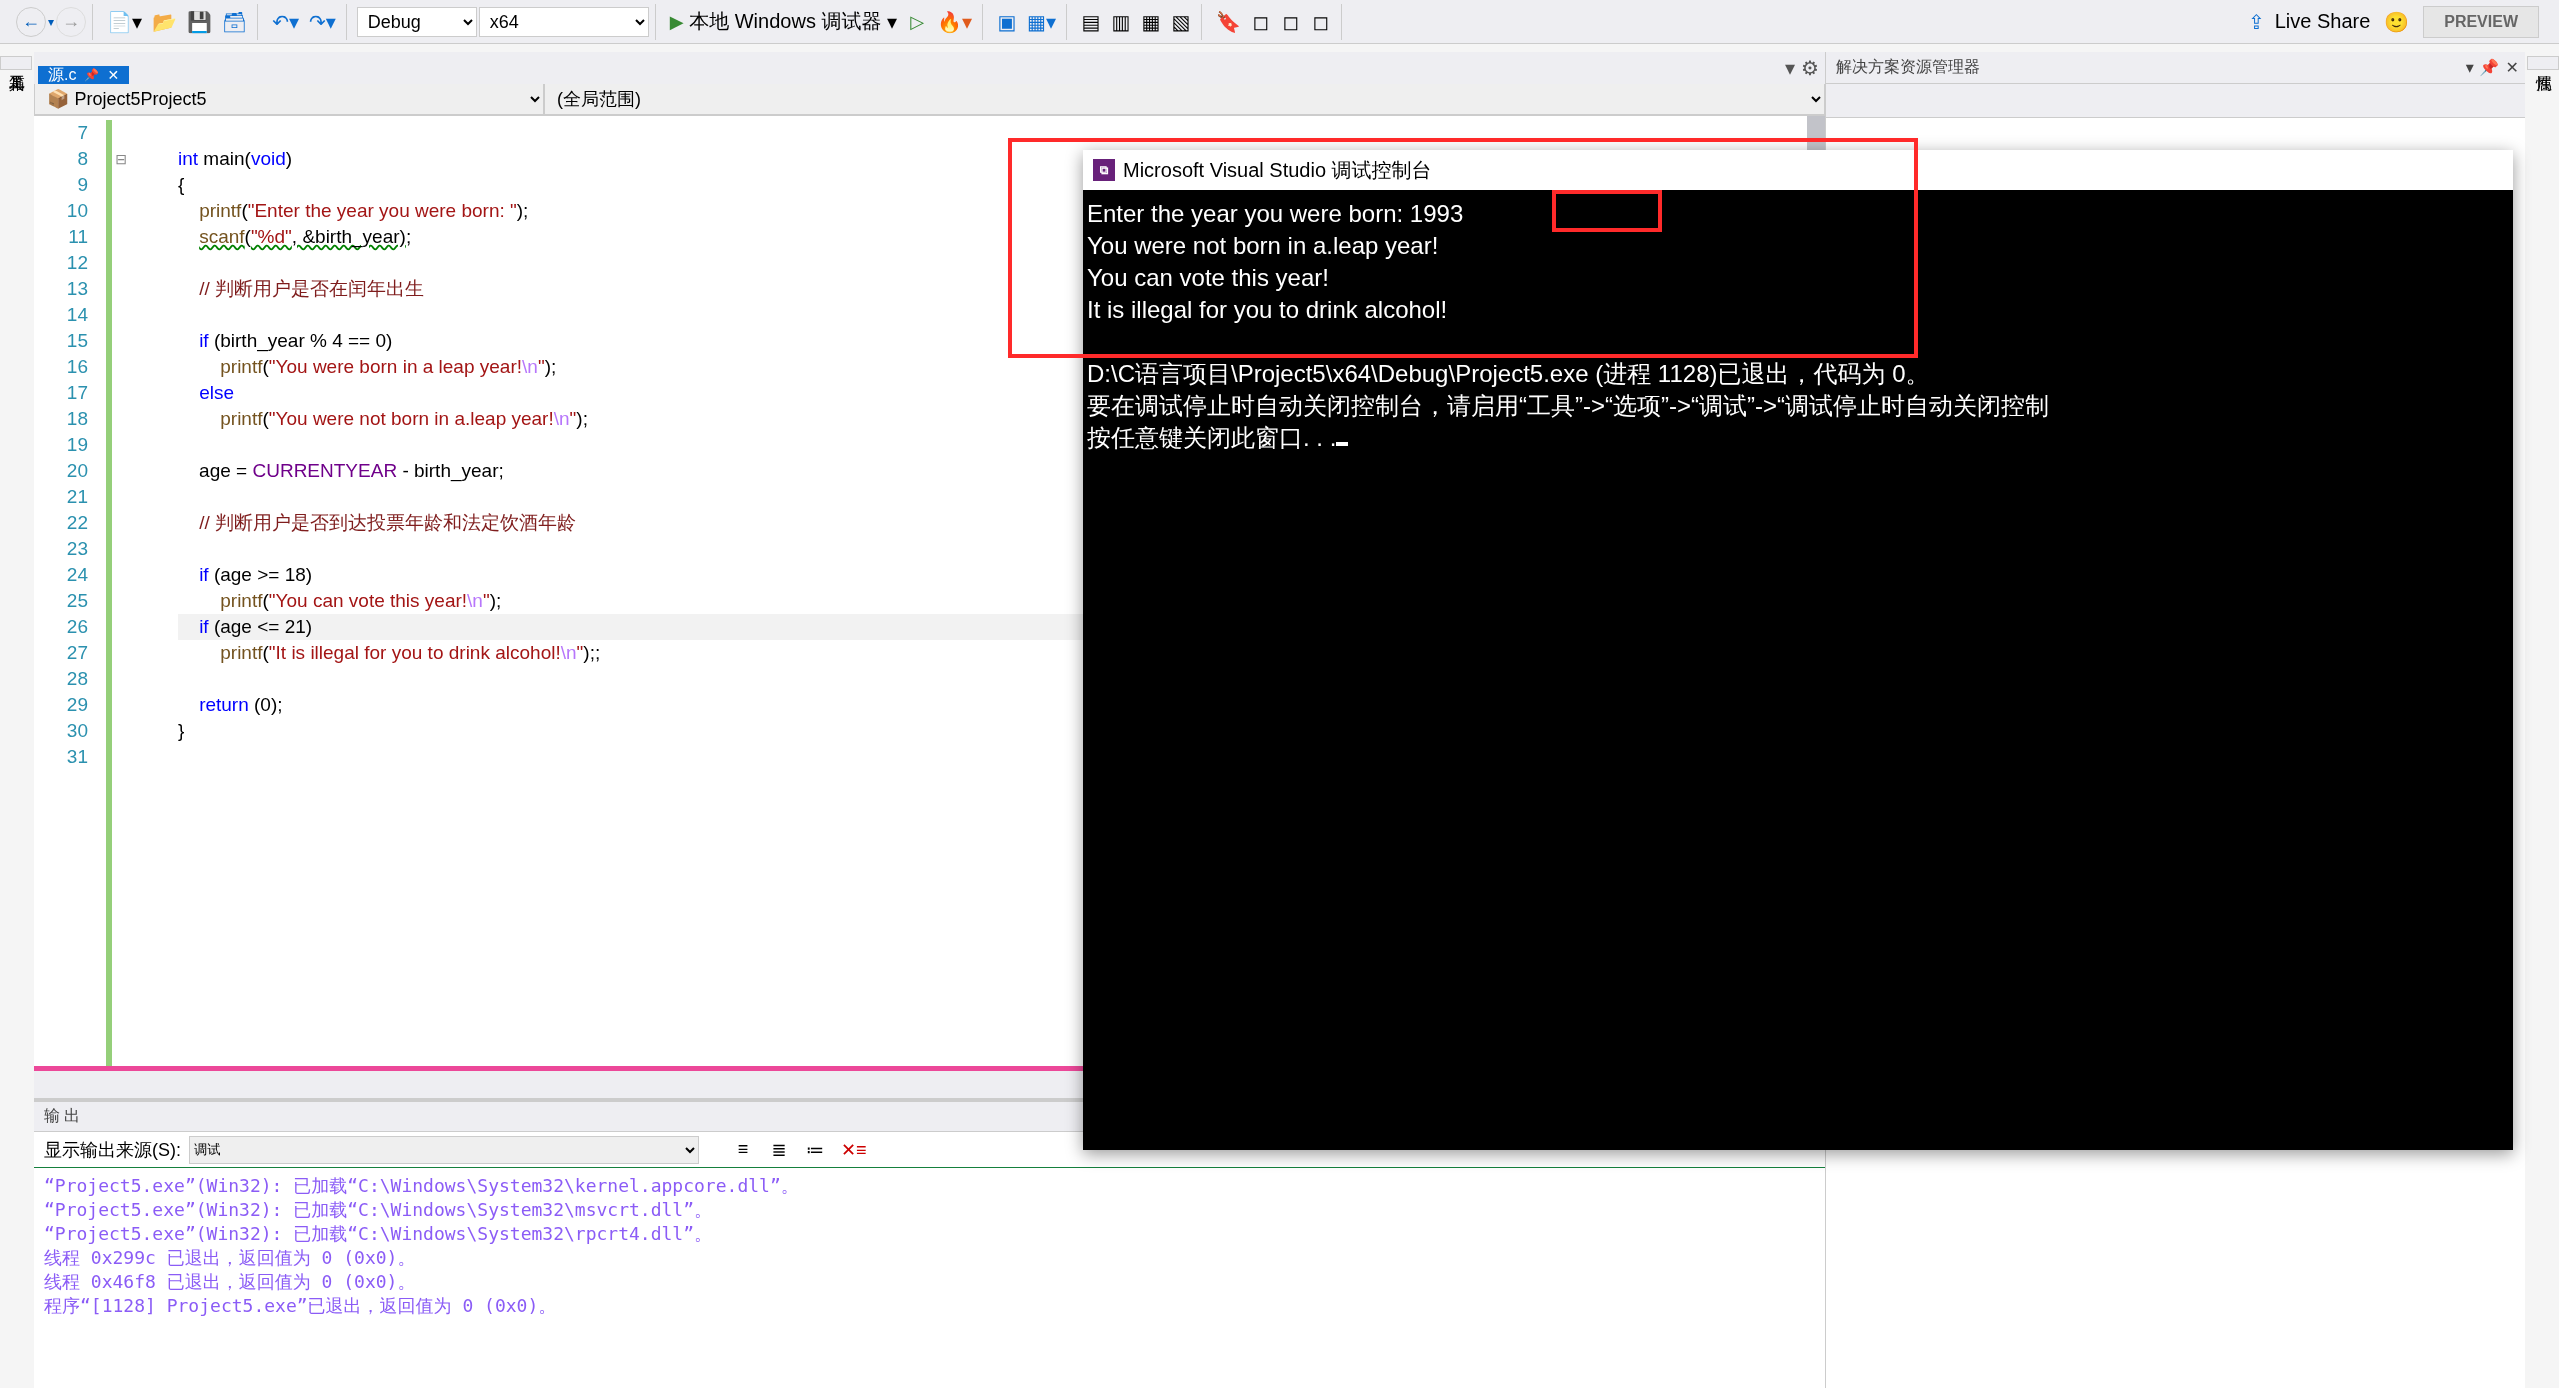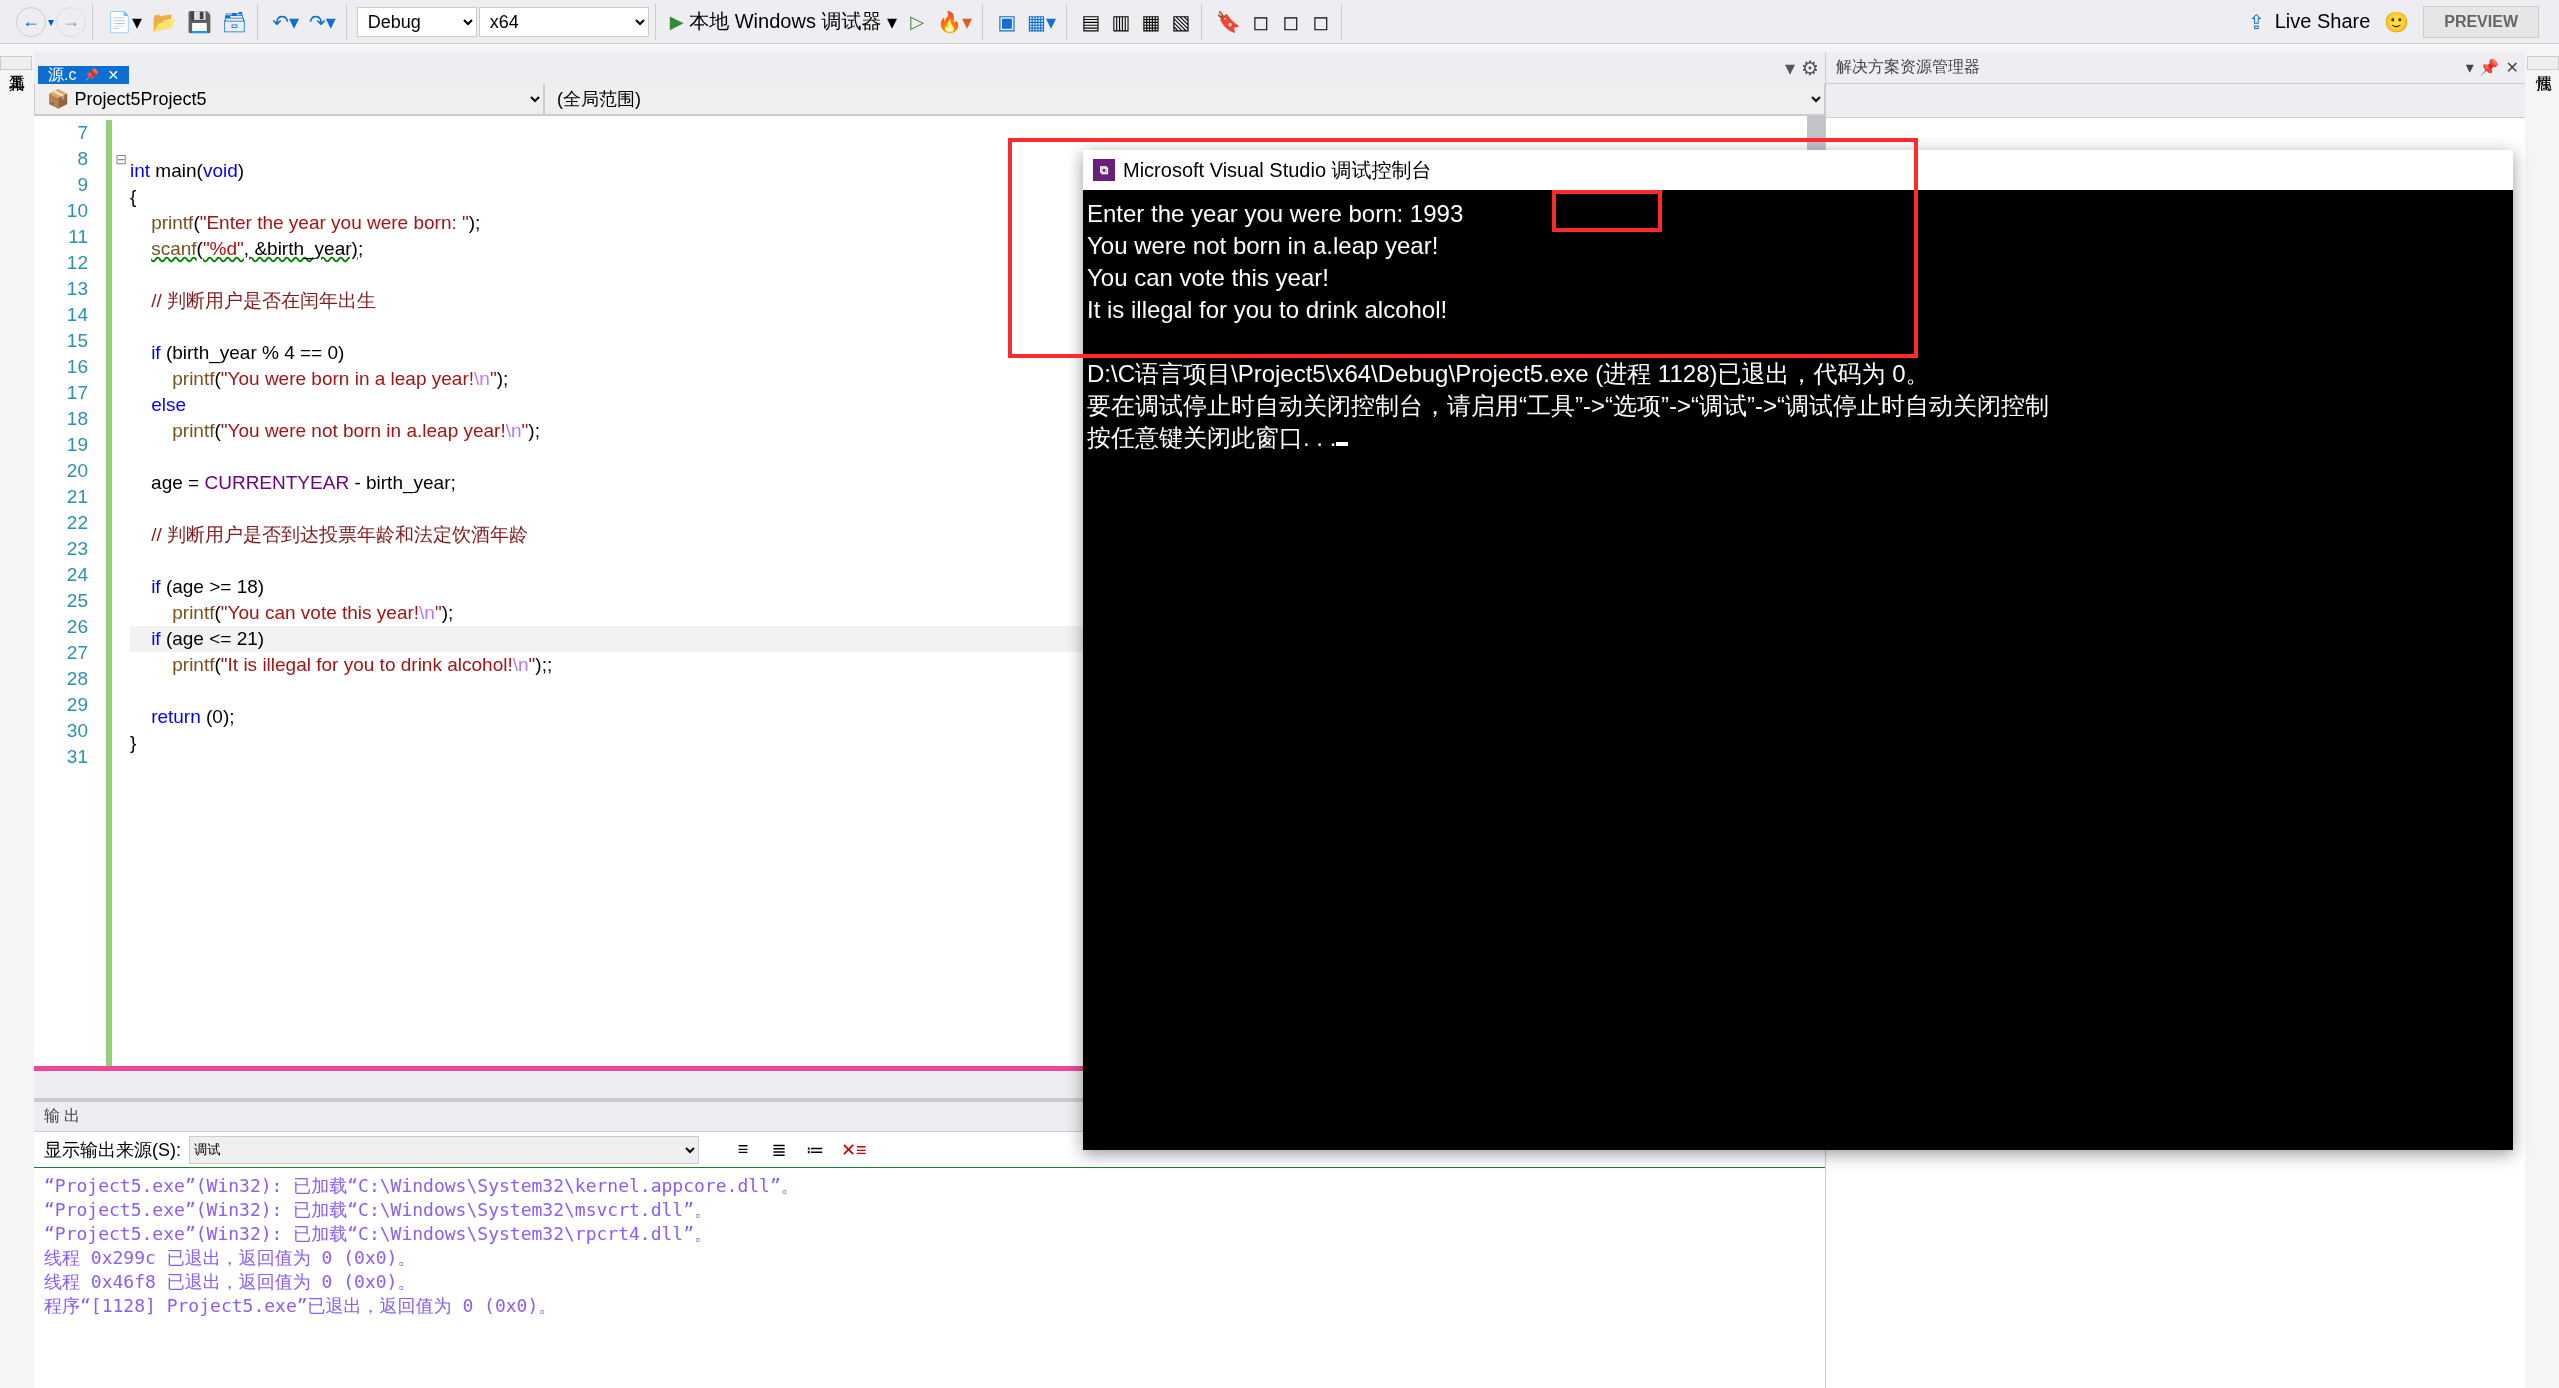--- a/index.html
+++ b/index.html
@@ -39,21 +39,21 @@
 .dropdown-row { height: 32px; display: flex; border-bottom: 1px solid #ccc; background: #fff; }
 .dropdown-row select { flex: 1; border: 1px solid #ccc; border-top: none; font-size: 18px; padding: 0 8px; }
 
 
 .code-wrap { flex: 1; display: flex; background: #fff; overflow: hidden; font-family: Consolas, monospace; font-size: 19px; position: relative; }
 .gutter { width: 72px; background: #fff; text-align: right; color: #2b91af; padding-top: 4px; }
 .gutter .ln { height: 26px; line-height: 26px; padding-right: 18px; }
 .change-bar { width: 6px; background: #95cf7a; margin-top: 4px; }
 .fold-bar { width: 18px; background: #fff; padding-top: 4px; }
 .fold-bar .fb { height: 26px; display: flex; align-items: center; justify-content: center; color: #888; font-size: 14px; }
-.code-body { flex: 1; padding-top: 16px; white-space: pre; overflow: hidden; }
+.code-body { flex: 1; padding-top: 4px; white-space: pre; overflow: hidden; margin-left: 48px; }
 .code-line { height: 26px; line-height: 26px; }
 .code-line.hl { background: #f2f2f2; }
 .kw { color: #0000ff; }
 .fn { color: #000; }
 .fn-call { color: #74531f; }
 .str { color: #a31515; }
 .esc { color: #b776fb; }
 .cmt { color: #7f1d1d; }
 .macro { color: #6f008a; }
 .wavy { text-decoration: underline wavy #008000; }

